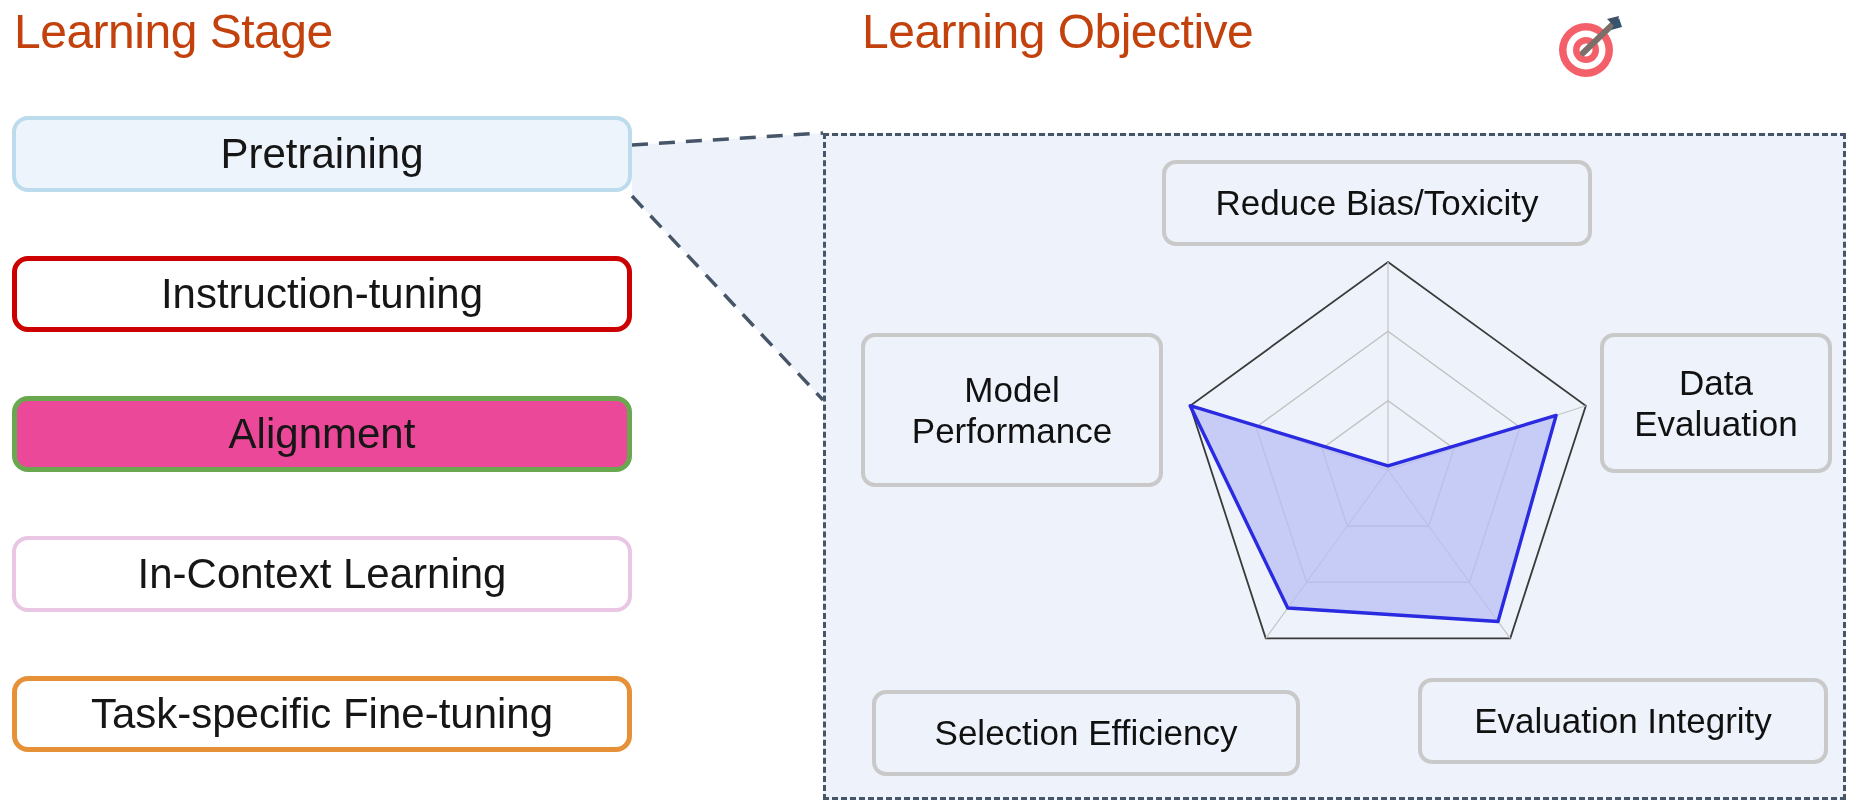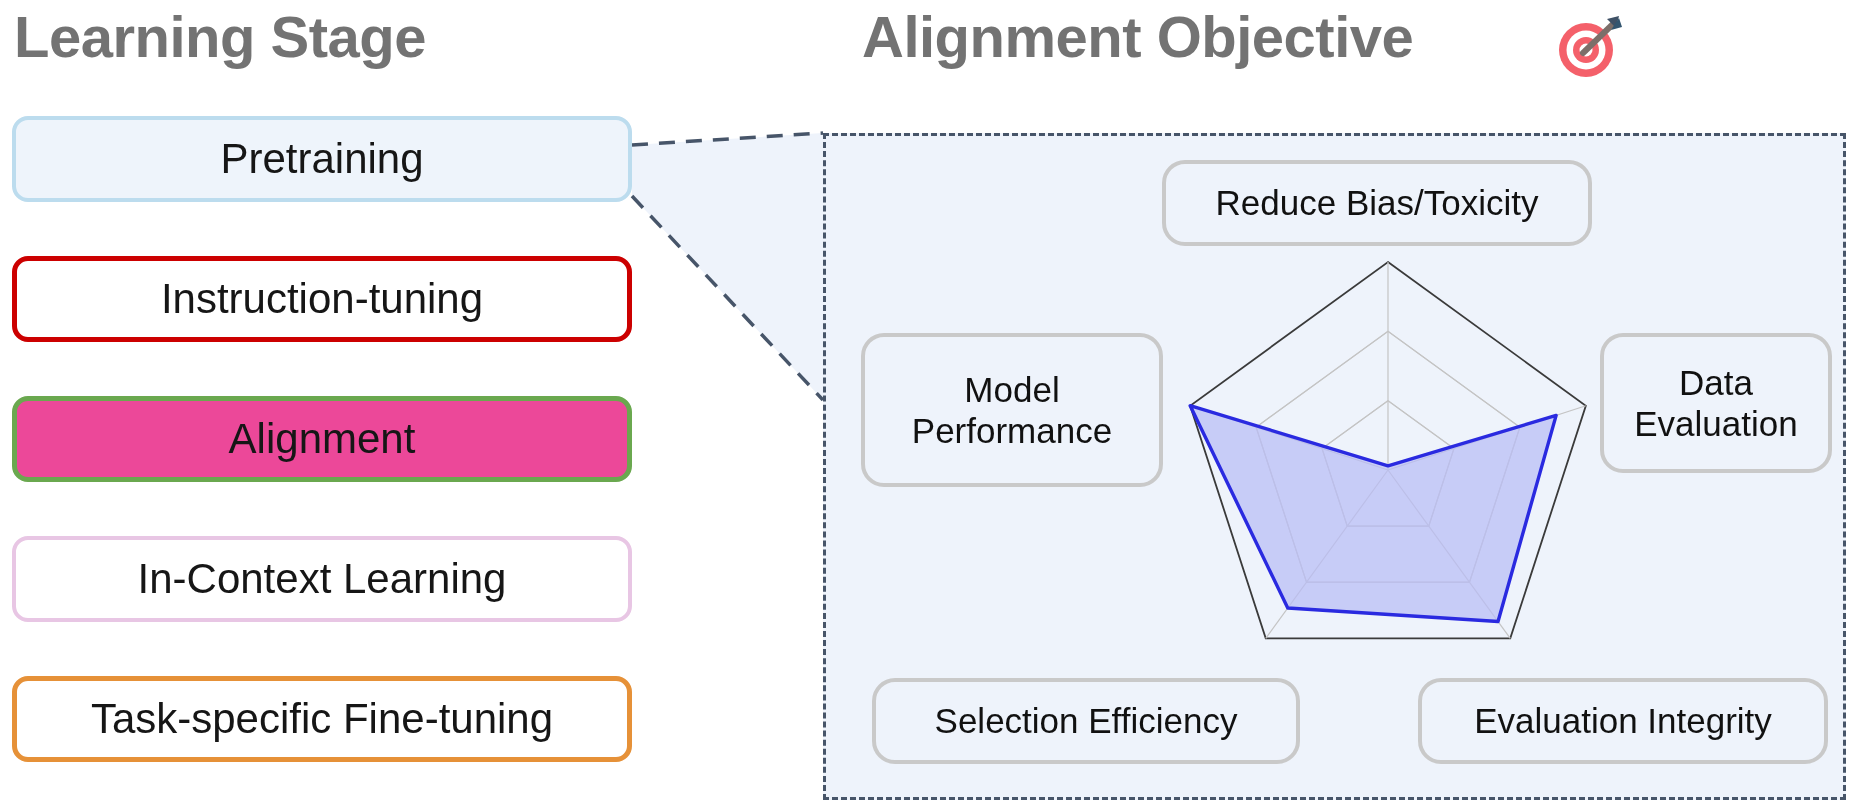--- a/index.html
+++ b/index.html
@@ -17,43 +17,43 @@
   #root {
     position: absolute;
     left: 0; top: 0;
     width: 1867px;
     height: 806px;
   }
 
   
   .heading {
     position: absolute;
-    font-weight: bold;
-    color: #737373;
-    font-size: 58px;
+    font-weight: normal;
+    color: #c2410c;
+    font-size: 48px;
     letter-spacing: -0.5px;
     white-space: nowrap;
     line-height: 1;
   }
   #heading-left  { left: 14px;  top: 8px; }
   #heading-right { left: 862px; top: 8px; }
   #target-icon {
     position: absolute;
     left: 1553px;
     top: 10px;
     width: 72px;
     height: 72px;
   }
 
   
   .stage-box {
     position: absolute;
     left: 12px;
     width: 620px;
-    height: 86px;
+    height: 76px;
     box-sizing: border-box;
     border-radius: 16px;
     background: #ffffff;
     display: flex;
     align-items: center;
     justify-content: center;
     font-size: 42px;
     color: #161616;
     white-space: nowrap;
   }
@@ -82,21 +82,21 @@
     box-sizing: border-box;
     border: 3px dashed #475569;
     background: #eef3fb;
   }
 
   
   .obj-chip {
     position: absolute;
     box-sizing: border-box;
     border: 4px solid #c9c9c9;
-    border-radius: 23px;
+    border-radius: 14px;
     background: #eef3fb;
     display: flex;
     align-items: center;
     justify-content: center;
     text-align: center;
     font-size: 35px;
     line-height: 1.18;
     color: #111111;
     padding: 4px 14px;
   }
@@ -115,21 +115,21 @@
     height: 430px;
   }
 </style>
 </head>
 <body>
 
 <div id="root">
 
   <div class="heading" id="heading-left">Learning Stage</div>
 
-  <div class="heading" id="heading-right">Alignment Objective</div>
+  <div class="heading" id="heading-right">Learning Objective</div>
 
   <svg id="target-icon" viewBox="0 0 72 72">
     <circle cx="33" cy="40" r="27" fill="#f4606a"></circle>
     <circle cx="33" cy="40" r="19.5" fill="#ffffff"></circle>
     <circle cx="33" cy="40" r="13" fill="#f4606a"></circle>
     <circle cx="33" cy="40" r="6.5" fill="#ffffff"></circle>
     <circle cx="33" cy="40" r="2.6" fill="#f4606a"></circle>
     <path d="M30 43 L60 14" stroke="#7c6f6a" stroke-width="6" stroke-linecap="round"></path>
     <path d="M54 9 L66 6 L63 18 Z" fill="#3f5166"></path>
     <path d="M58 20 L69 17 L66 8 Z" fill="#33556f"></path>
@@ -187,20 +187,20 @@
 
   <div class="obj-chip" id="chip-0" style="background: rgb(238, 243, 251);">
     <span>Reduce Bias/Toxicity</span>
   </div>
   <div class="obj-chip" id="chip-1" style="background: rgb(238, 243, 251);">
     <span>Data Evaluation</span>
   </div>
   <div class="obj-chip" id="chip-2" style="background: rgb(238, 243, 251);">
     <span>Evaluation Integrity</span>
   </div>
-  <div class="obj-chip" id="chip-3" style="background: rgb(238, 243, 251);">
+  <div class="obj-chip" id="chip-3" style="background: rgb(238, 243, 251); margin-top: 12px;">
     <span>Selection Efficiency</span>
   </div>
   <div class="obj-chip" id="chip-4" style="background: rgb(238, 243, 251);">
     <span>Model Performance</span>
   </div>
 
 </div>
 
 </body></html>

